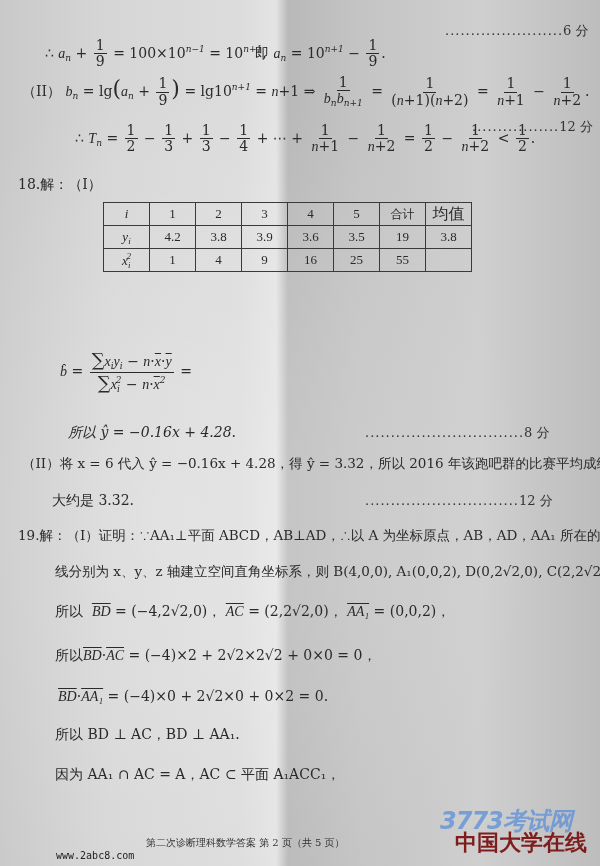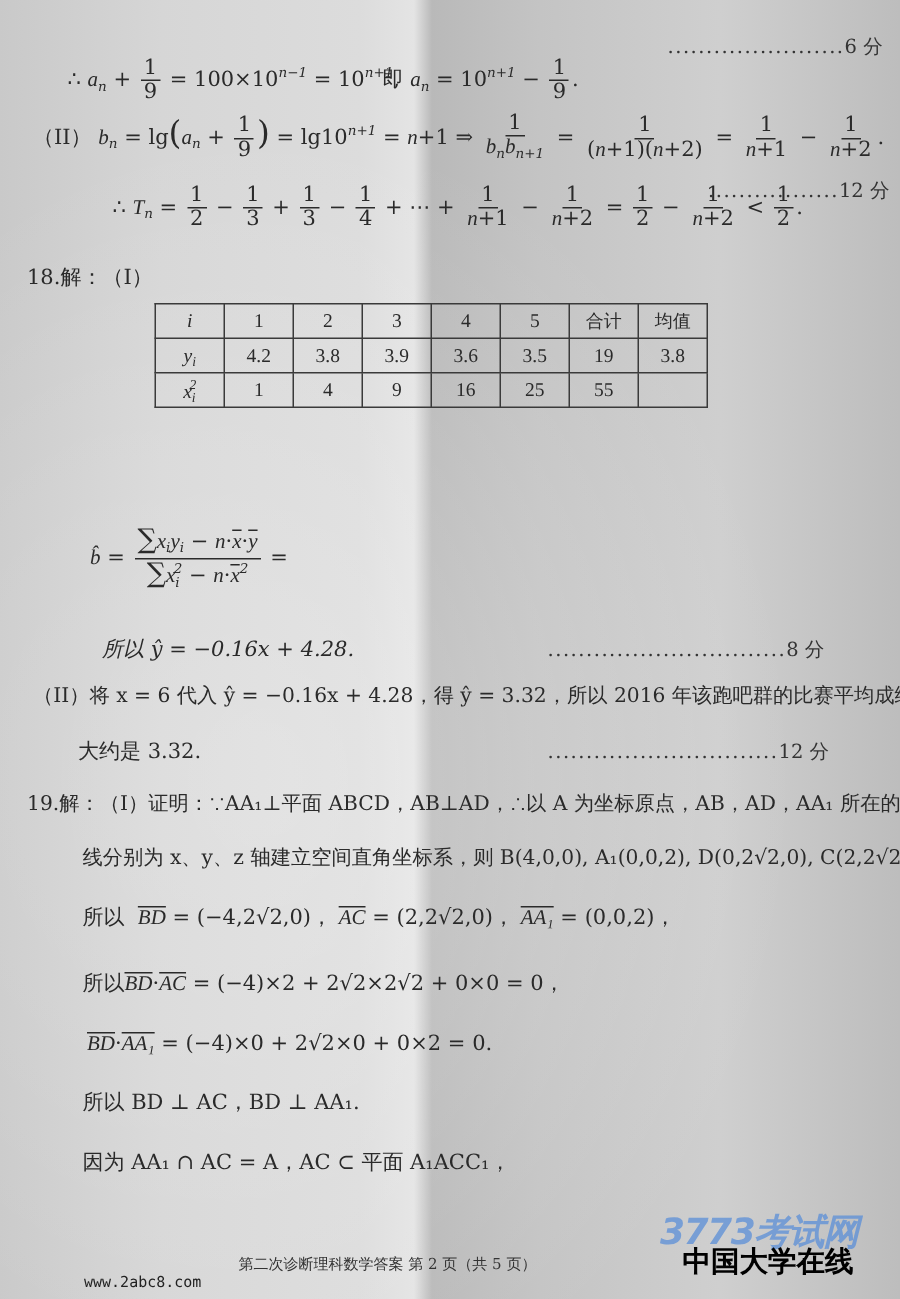--- a/index.html
+++ b/index.html
@@ -24,24 +24,24 @@
   .score .dots { letter-spacing: 1px; }
   .over { text-decoration: overline; font-style: italic; font-family: "Liberation Serif", serif; }
   table.dt {
     position: absolute; left: 103px; top: 202px; border-collapse: collapse;
     font-size: 13px; font-family: "Liberation Serif", serif;
   }
   table.dt td {
     border: 1.2px solid #3a3a3a; width: 45px; height: 22px; text-align: center; padding: 0;
   }
   table.dt td.h { font-style: italic; }
-  .footer { position: absolute; left: 159px; top: 836px; font-size: 10px; color: #333; }
+  .footer { position: absolute; left: 146px; top: 836px; font-size: 10px; color: #333; }
   .site { position: absolute; left: 40px; top: 850px; font-size: 10px; font-family: "DejaVu Sans Mono", monospace; color: #222; margin-left: 16px; }
   .wm1 { position: absolute; left: 440px; top: 805px; font-size: 24px; font-style: italic; font-weight: bold; color: #5b8fd8; opacity: 0.75; font-family: "DejaVu Sans", sans-serif; letter-spacing: -1px; }
-  .wm2 { position: absolute; left: 455px; top: 828px; font-size: 19px; font-weight: bold; color: #000000; font-family: "DejaVu Sans", sans-serif; }
+  .wm2 { position: absolute; left: 455px; top: 828px; font-size: 22px; font-weight: bold; color: #7f1d1d; font-family: "DejaVu Sans", sans-serif; }
   .bigsig { font-size: 18px; }
 </style>
 </head>
 <body>
 
 <div class="shade"></div>
 
 <div class="line" style="left:45px; top:38px;">
   <span>∴ </span><span class="i">a</span><span class="sub">n</span>
   + <span class="frac">
@@ -131,21 +131,21 @@
 <table class="dt">
   <tbody>
       <tr>
     <td class="h">i</td>
     <td>1</td>
     <td>2</td>
     <td>3</td>
     <td>4</td>
     <td>5</td>
     <td style="font-family:'DejaVu Sans',sans-serif;font-size:12px;">合计</td>
-    <td style="font-family:'DejaVu Sans',sans-serif;font-size:12px;">均值</td>
+    <td style="font-family:'DejaVu Sans',sans-serif;font-size:16px;">均值</td>
   </tr>
   <tr>
     <td class="h">y<span class="sub">i</span></td>
     <td>4.2</td>
     <td>3.8</td>
     <td>3.9</td>
     <td>3.6</td>
     <td>3.5</td>
     <td>19</td>
     <td>3.8</td>

